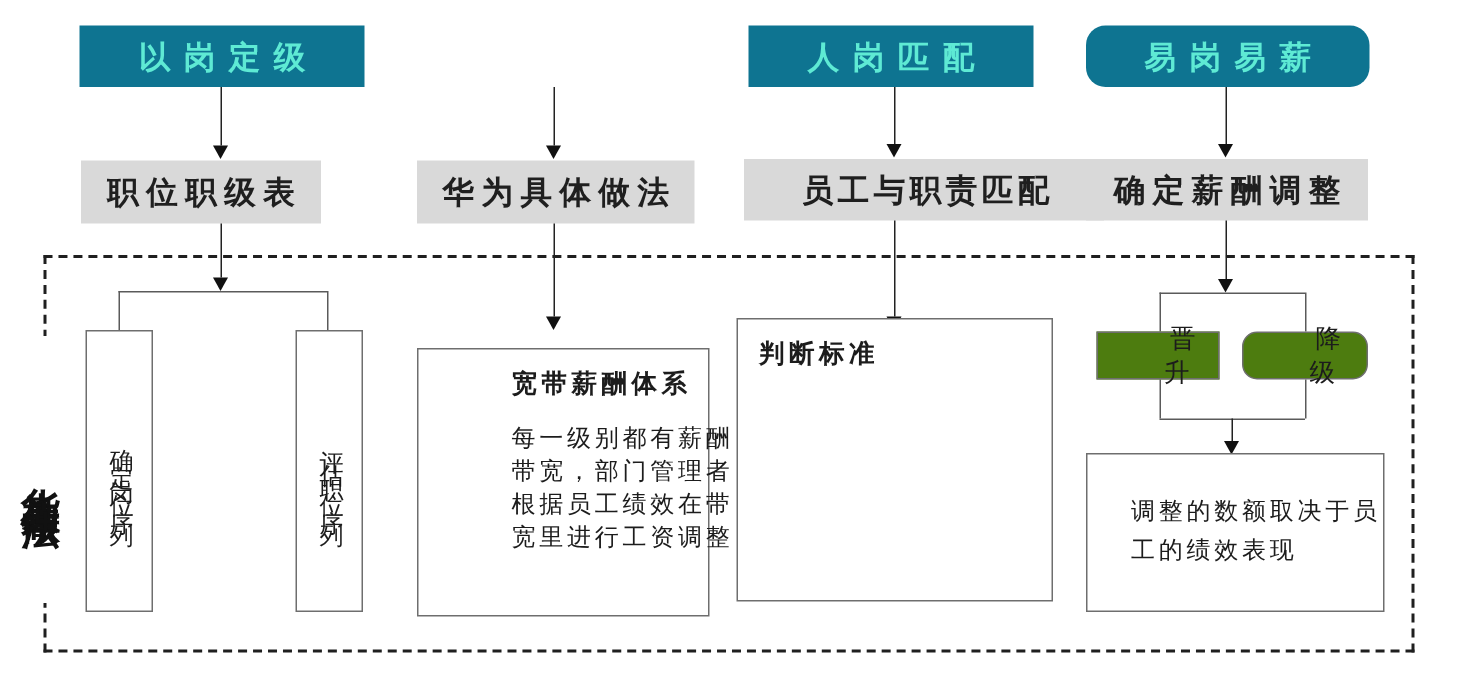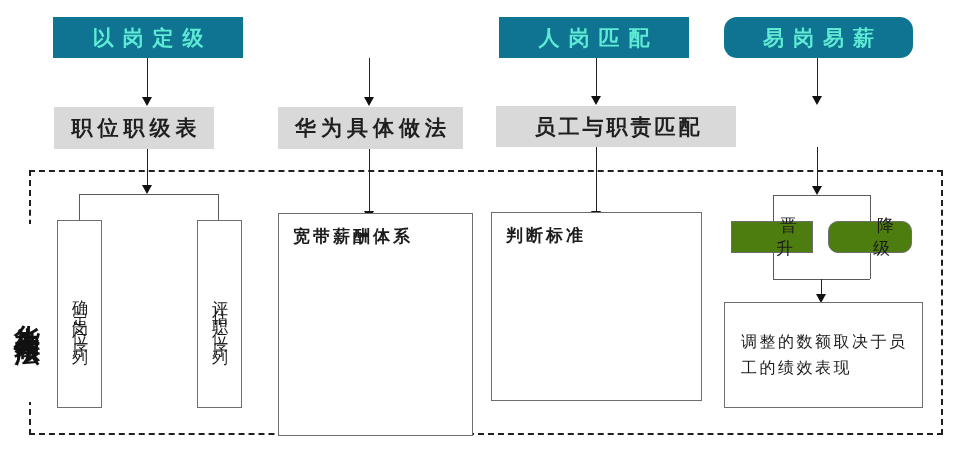--- a/index.html
+++ b/index.html
@@ -102,50 +102,52 @@
   <div class="abs hdr" style="left:724px; top:17px; width:189px;border-radius:13px;">易岗易薪</div>
 
   <div class="abs varrow" style="left:147px; top:58px; height:39px;"></div>
   <div class="abs varrow" style="left:369px; top:58px; height:39px;"></div>
   <div class="abs varrow" style="left:596px; top:58px; height:38px;"></div>
   <div class="abs varrow" style="left:817px; top:58px; height:38px;"></div>
 
   <div class="abs sub" style="left:54px;  top:107px; width:160px;">职位职级表</div>
   <div class="abs sub" style="left:278px; top:107px; width:185px;">华为具体做法</div>
   <div class="abs sub" style="left:496px; top:106px; width:240px; height:41px; letter-spacing:3px;">员工与职责匹配</div>
+  <div class="abs sub" style="left:724px; top:106px; width:188px; height:41px;">确定薪酬调整</div>
 
   <div class="abs varrow" style="left:147px; top:149px; height:36px;"></div>
   <div class="abs varrow" style="left:369px; top:149px; height:62px;"></div>
   <div class="abs varrow" style="left:596px; top:147px; height:64px;"></div>
   <div class="abs varrow" style="left:817px; top:147px; height:39px;"></div>
 
   <div class="abs hline" style="left:79px;  top:194px; width:139px;"></div>
   <div class="abs vline" style="left:79px;  top:194px; height:26px;"></div>
   <div class="abs vline" style="left:218px; top:194px; height:26px;"></div>
 
   <div class="abs vbox" style="left:57px;  top:220px; width:45px; height:188px;">确定岗位序列</div>
   <div class="abs vbox" style="left:197px; top:220px; width:45px; height:188px;">评估职位序列</div>
 
-  <div class="abs panel" style="left:278px; top:213px; width:195px; height:223px;">
+  <div class="abs panel" style="left:278px; top:232px; width:195px; height:179px;padding-left:48px;">
     <div class="panel-title">宽带薪酬体系</div>
+    <div class="panel-body w2">每一级别都有薪酬带宽，部门管理者根据员工绩效在带宽里进行工资调整</div>
   </div>
 
   <div class="abs panel" style="left:491px; top:212px; width:211px; height:189px;">
     <div class="panel-title">判断标准</div>
   </div>
 
   <div class="abs hline" style="left:773px; top:195px; width:97px;"></div>
   <div class="abs vline" style="left:773px; top:195px; height:26px;"></div>
   <div class="abs vline" style="left:870px; top:195px; height:26px;"></div>
 
   <div class="abs opt" style="left:731px; top:221px; width:82px; height:32px;">晋升</div>
   <div class="abs opt" style="left:828px; top:221px; width:84px; height:32px;border-radius:10px;">降级</div>
 
   <div class="abs vline" style="left:773px; top:253px; height:26px;"></div>
   <div class="abs vline" style="left:870px; top:253px; height:26px;"></div>
   <div class="abs hline" style="left:773px; top:279px; width:97px;"></div>
   <div class="abs varrow" style="left:821px; top:279px; height:15px;"></div>
 
-  <div class="abs outcome" style="left:724px; top:302px; width:199px; height:106px;">
+  <div class="abs outcome" style="left:724px; top:302px; width:199px; height:106px;padding-left:13px;">
     <div class="outcome-text">调整的数额取决于员工的绩效表现</div>
   </div>
 
 </div>
 
 </body></html>

